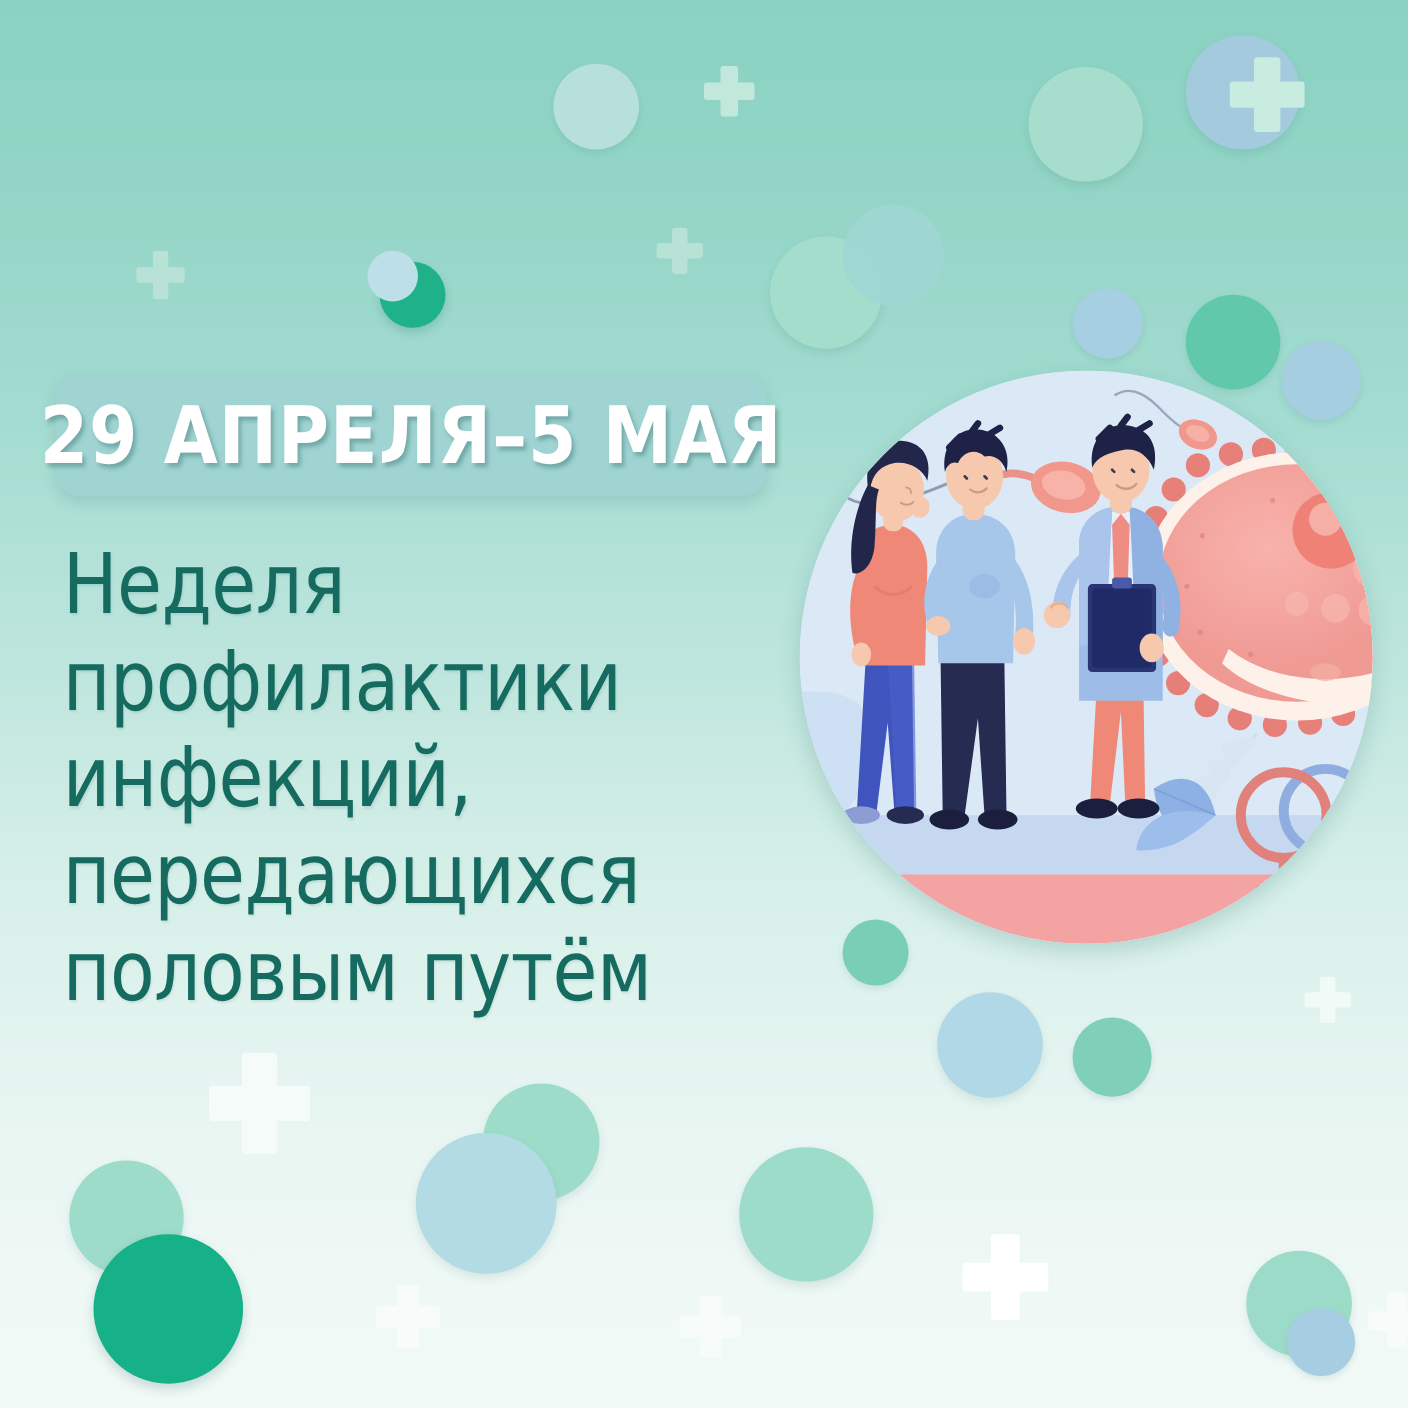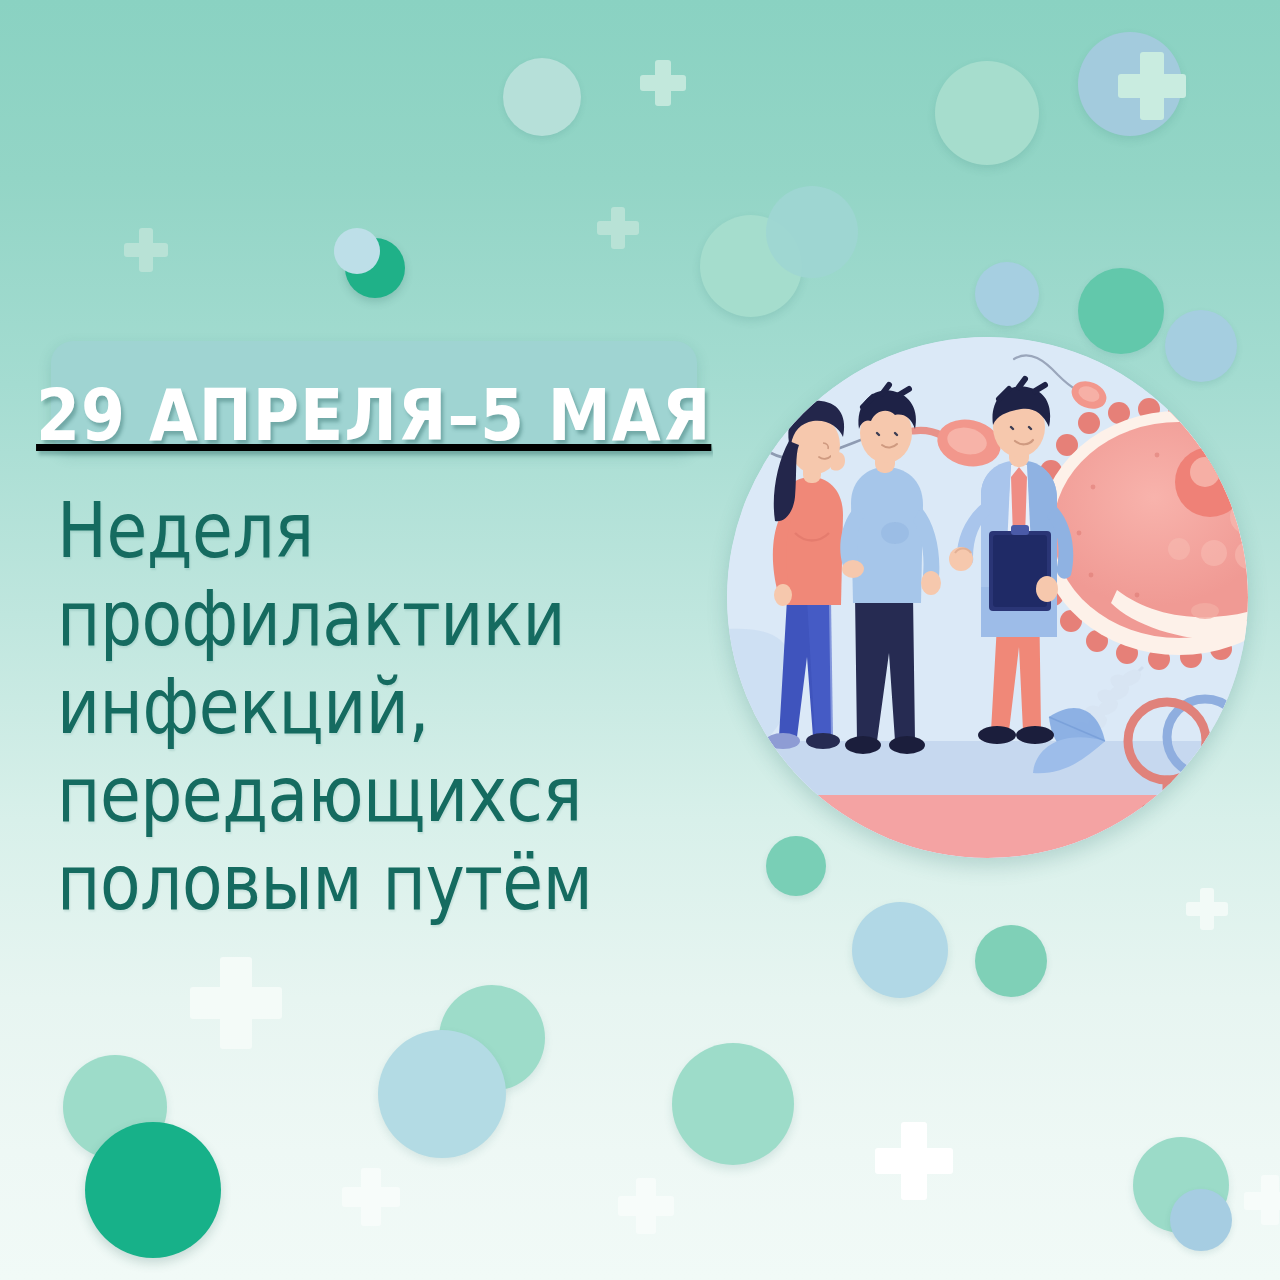--- a/index.html
+++ b/index.html
@@ -29,21 +29,21 @@
     position:absolute; display:block; border-radius:3px; background:currentColor;
   }
 
   
   #date-banner {
     position:absolute; left:51px; top:341px;
     width:646px; height:110px;
     background:#9fd4d2;
     border-radius:22px;
     box-shadow:0 5px 14px rgba(40,110,105,.18);
-    display:flex; align-items:flex-end; justify-content:center;text-decoration:underline;
+    display:flex; align-items:center; justify-content:center;
   }
   #date-banner .txt {
     font-family:"Liberation Sans Narrow","DejaVu Sans", sans-serif;
     font-weight:bold;
     font-size:72px;
     letter-spacing:1px;
     color:#ffffff;
     transform:scaleX(.88);
     text-shadow:3px 4px 4px rgba(30,90,85,.35);
     white-space:nowrap;

